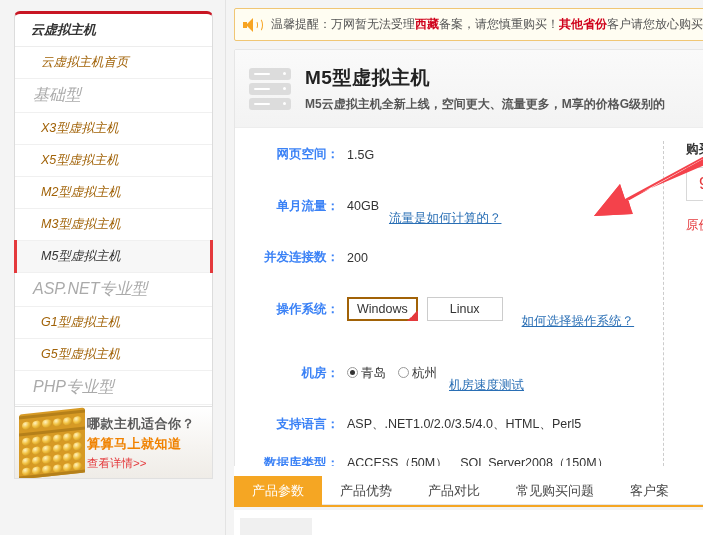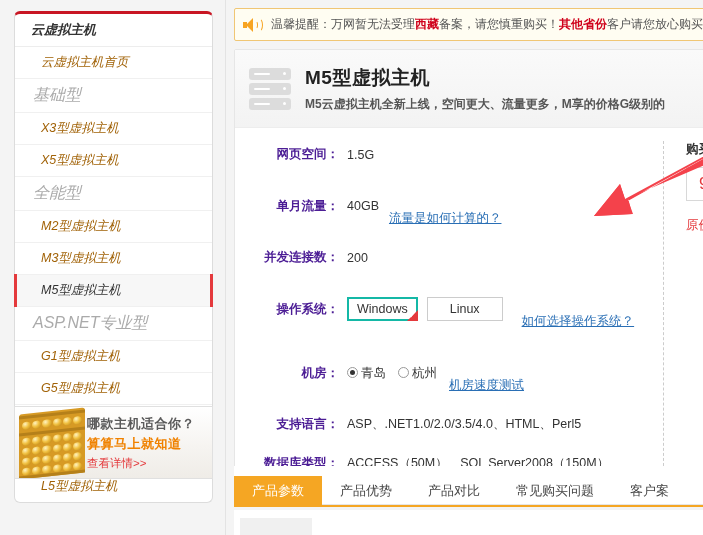--- a/index.html
+++ b/index.html
@@ -219,41 +219,41 @@
     align-items: center;
     padding: 0 0 0 18px;
     margin-bottom: 22px;
     font-size: 12.5px;
     white-space: nowrap;
   }
   .spec-label {
     width: 86px;
     text-align: right;
     font-weight: bold;
-    color: #4c1d95;
+    color: #3b82f6;
     flex: none;
     margin-right: 8px;
   }
   .spec-val { color: #333; }
   .link { color: #2a6fb5; text-decoration: underline; cursor: pointer; margin-left: 10px; margin-top: 25px; }
   .os-opt {
     display: inline-block;
     min-width: 62px;
     text-align: center;
     padding: 4px 22px;
     border: 1px solid #cccccc;
     background: #fff;
     margin-right: 9px;
     cursor: pointer;
     position: relative;
     font-size: 12.5px;
     color: #333;
   }
   .os-opt.sel {
-    border: 2px solid #14b8a6;
+    border: 2px solid #a16207;
     padding: 3px 8px;
   }
   .os-opt.sel::after {
     content: "";
     position: absolute; right: -2px; bottom: -2px;
     width: 0; height: 0;
     border-left: 11px solid transparent;
     border-bottom: 11px solid #e4393c;
   }
   .os-opt.sel .tick {
@@ -345,21 +345,20 @@
 
   <div id="sidebar-col">
 
     <div class="side-box">
       <div class="side-title">云虚拟主机</div>
       <div id="sidebar-items">
           <div class="side-item">云虚拟主机首页</div>
           <div class="side-group">基础型</div>
           <div class="side-item">X3型虚拟主机</div>
           <div class="side-item">X5型虚拟主机</div>
-          <div class="side-group">全能型</div>
           <div class="side-item">M2型虚拟主机</div>
           <div class="side-item">M3型虚拟主机</div>
           <div class="side-item active">M5型虚拟主机</div>
           <div class="side-group">ASP.NET专业型</div>
           <div class="side-item">G1型虚拟主机</div>
           <div class="side-item">G5型虚拟主机</div>
           <div class="side-group">PHP专业型</div>
           <div class="side-item">L1型虚拟主机</div>
           <div class="side-item">L5型虚拟主机</div>
         </div>

